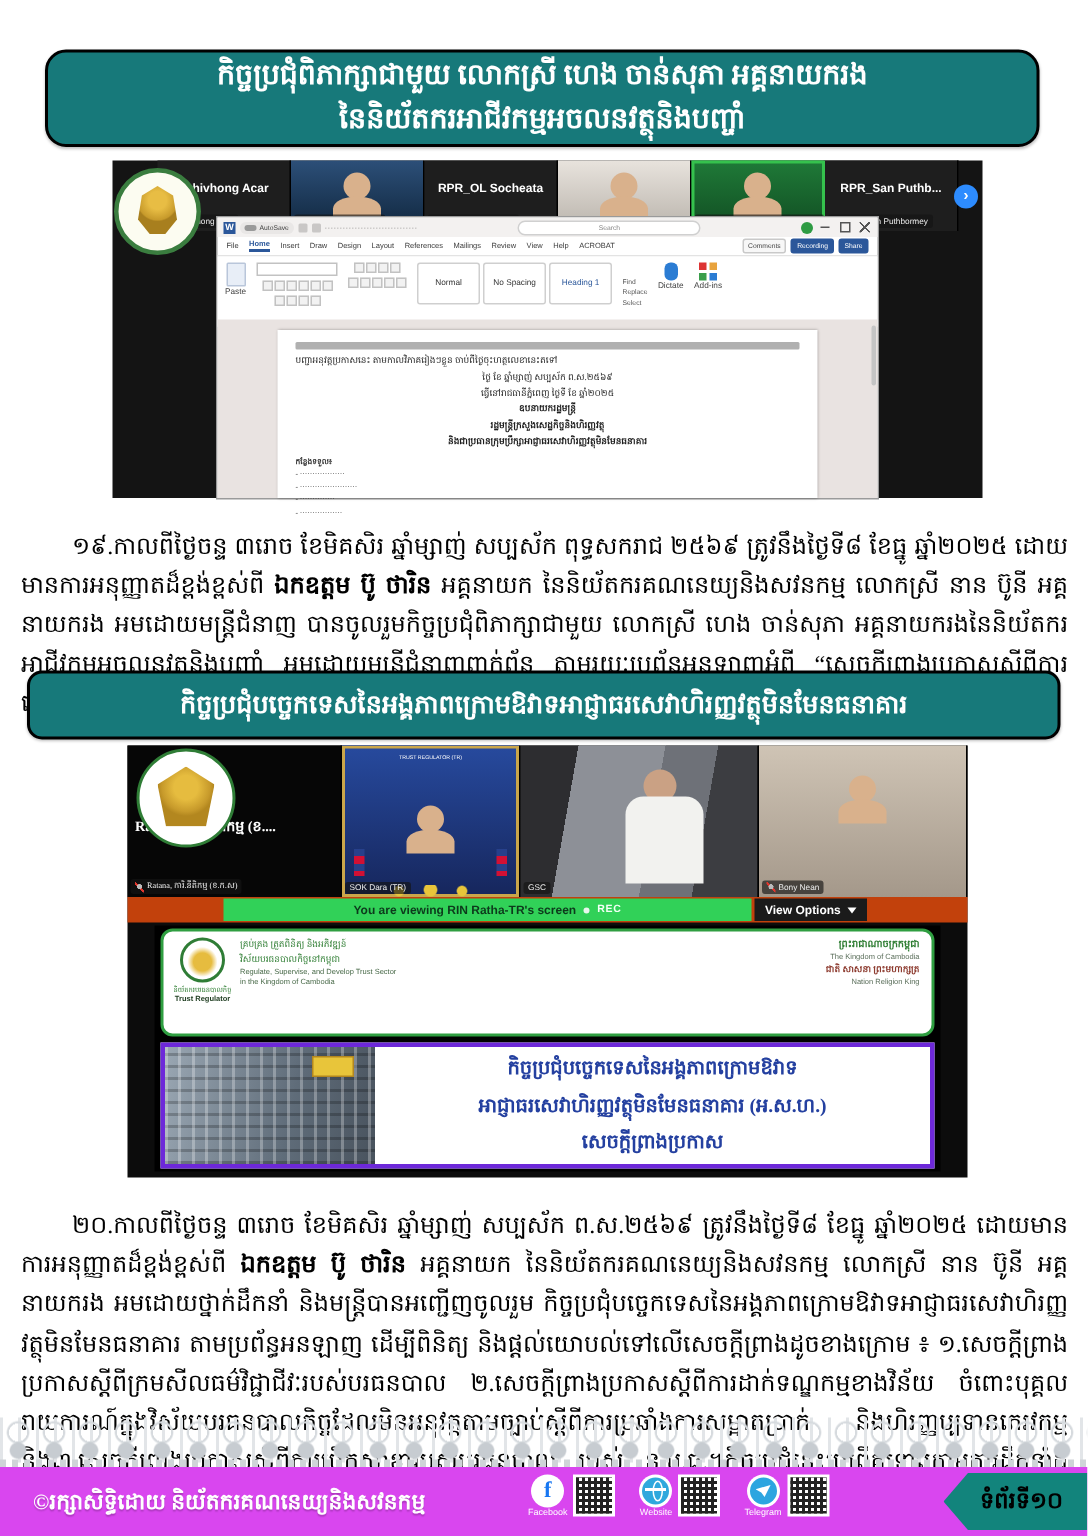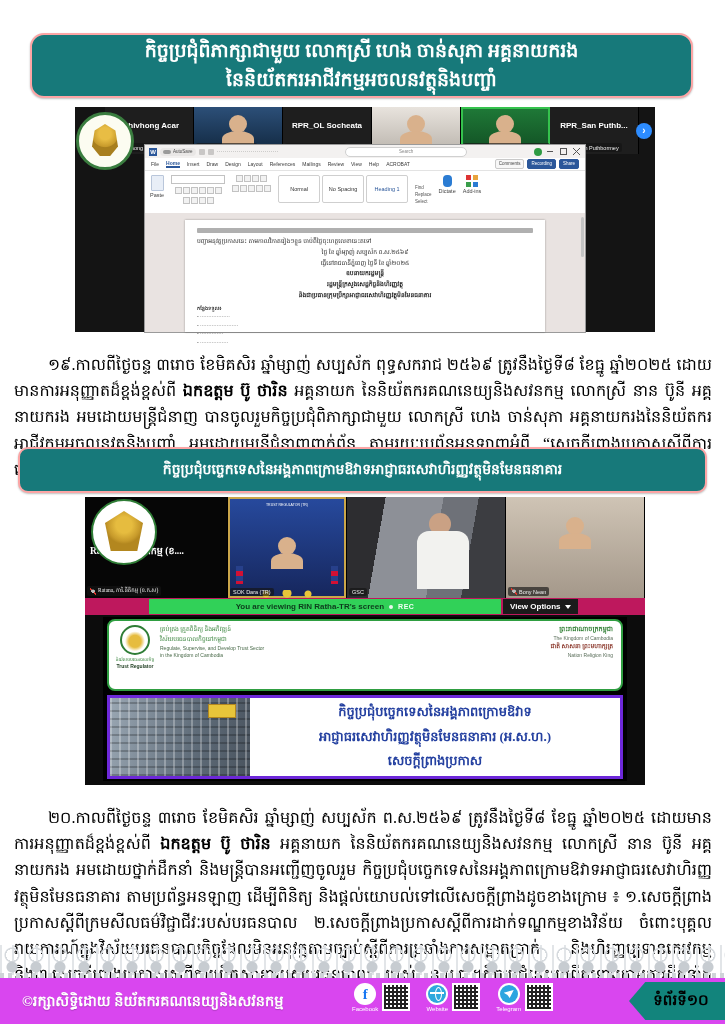--- a/index.html
+++ b/index.html
@@ -1,25 +1,25 @@
 <!DOCTYPE html>
 <html><head>
 <meta charset="utf-8">
 <style>
   html,body{margin:0;padding:0;}
   body{width:725px;height:1024px;position:relative;background:#fff;overflow:hidden;
        font-family:"Liberation Sans",sans-serif;}
   .khm{font-family:"Liberation Serif","DejaVu Serif",serif;}
 
   
-  .banner{position:absolute;background:#17797a;border:2px solid #fca5a5;color:#fff;
+  .banner{position:absolute;background:#17797a;border:2px solid #000000;color:#fff;
           display:flex;flex-direction:column;align-items:center;justify-content:center;
           text-align:center;font-weight:bold;box-shadow:0 1px 2px rgba(0,0,0,.25);}
   .banner1{left:30px;top:33px;width:659px;height:61px;border-radius:14px;font-size:19px;line-height:1.5;}
-  .banner2{left:18px;top:447px;width:685px;height:42px;border-radius:10px;font-size:14px;}
+  .banner2{left:18px;top:447px;width:685px;height:42px;border-radius:10px;font-size:17px;}
 
   
   .shot1{position:absolute;left:75px;top:107px;width:580px;height:225px;background:#141414;}
   .strip{position:absolute;left:30px;top:0;width:534px;height:47px;display:flex;}
   .tile{flex:1;position:relative;background:#1e1e1e;border-right:1px solid #000;overflow:hidden;}
   .tile .big-name{position:absolute;top:14px;left:0;right:0;text-align:center;color:#fff;
                   font-size:8px;font-weight:bold;}
   .chip{position:absolute;bottom:2px;left:2px;max-width:94%;display:flex;align-items:center;gap:2px;
         background:rgba(20,20,20,.65);color:#eee;font-size:5.5px;padding:1px 3px;border-radius:2px;
         white-space:nowrap;overflow:hidden;}
@@ -110,21 +110,21 @@
                  radial-gradient(circle at 80% 50%,#e8c53a 3px,transparent 4px);}
   .t-gsc{width:158px;background:linear-gradient(100deg,#2d2d30 0 22%,#8d9097 22% 55%,#6e7178 55% 75%,#3c3d41 75%);}
   .t-gsc .shirt{position:absolute;left:44%;top:34px;width:52px;height:58px;border-radius:12px 12px 0 0;background:#f2f2ef;}
   .t-gsc .head{position:absolute;left:52%;top:16px;width:22px;height:22px;border-radius:50%;background:#caa184;}
   .t-bony{flex:1;background:linear-gradient(#cfc4b5,#a4988a);}
   .fsa-logo{position:absolute;left:6px;top:2px;width:66px;height:66px;border-radius:50%;background:#fff;
             border:2px solid #2f7d36;box-sizing:border-box;}
   .fsa-logo .gold{position:absolute;left:12px;top:10px;width:38px;height:40px;
             background:radial-gradient(circle at 50% 35%,#e6bc3f 8px,#c79a2b 16px,#b3871f 19px);
             clip-path:polygon(50% 0,100% 30%,85% 100%,15% 100%,0 30%);}
-  .viewbar{position:absolute;left:0;top:101px;width:560px;height:17px;background:#be185d;}
+  .viewbar{position:absolute;left:0;top:101px;width:560px;height:17px;background:#c2410c;}
   .viewing{position:absolute;left:64px;top:1px;width:352px;height:15px;background:#31d158;color:#0d3a1c;
            font-size:8px;font-weight:bold;display:flex;align-items:center;justify-content:center;gap:5px;}
   .recdot{width:4px;height:4px;border-radius:50%;background:#e8f7ec;}
   .rec{color:#f2fff5;font-size:7px;font-weight:bold;letter-spacing:.5px;}
   .viewopts{position:absolute;left:418px;top:1px;height:15px;padding:0 7px;background:#1b1b1b;color:#fff;
             font-size:8px;font-weight:bold;display:flex;align-items:center;gap:4px;}
   .tri{width:0;height:0;border-left:3px solid transparent;border-right:3px solid transparent;border-top:4px solid #fff;}
   .shared{position:absolute;left:18px;top:120px;width:524px;height:164px;background:#000;}
   .tr-head{position:absolute;left:4px;top:2px;right:4px;height:72px;background:#fff;border:2px solid #2f9e41;
            border-radius:8px;box-sizing:border-box;display:flex;padding:4px 8px;gap:7px;}

